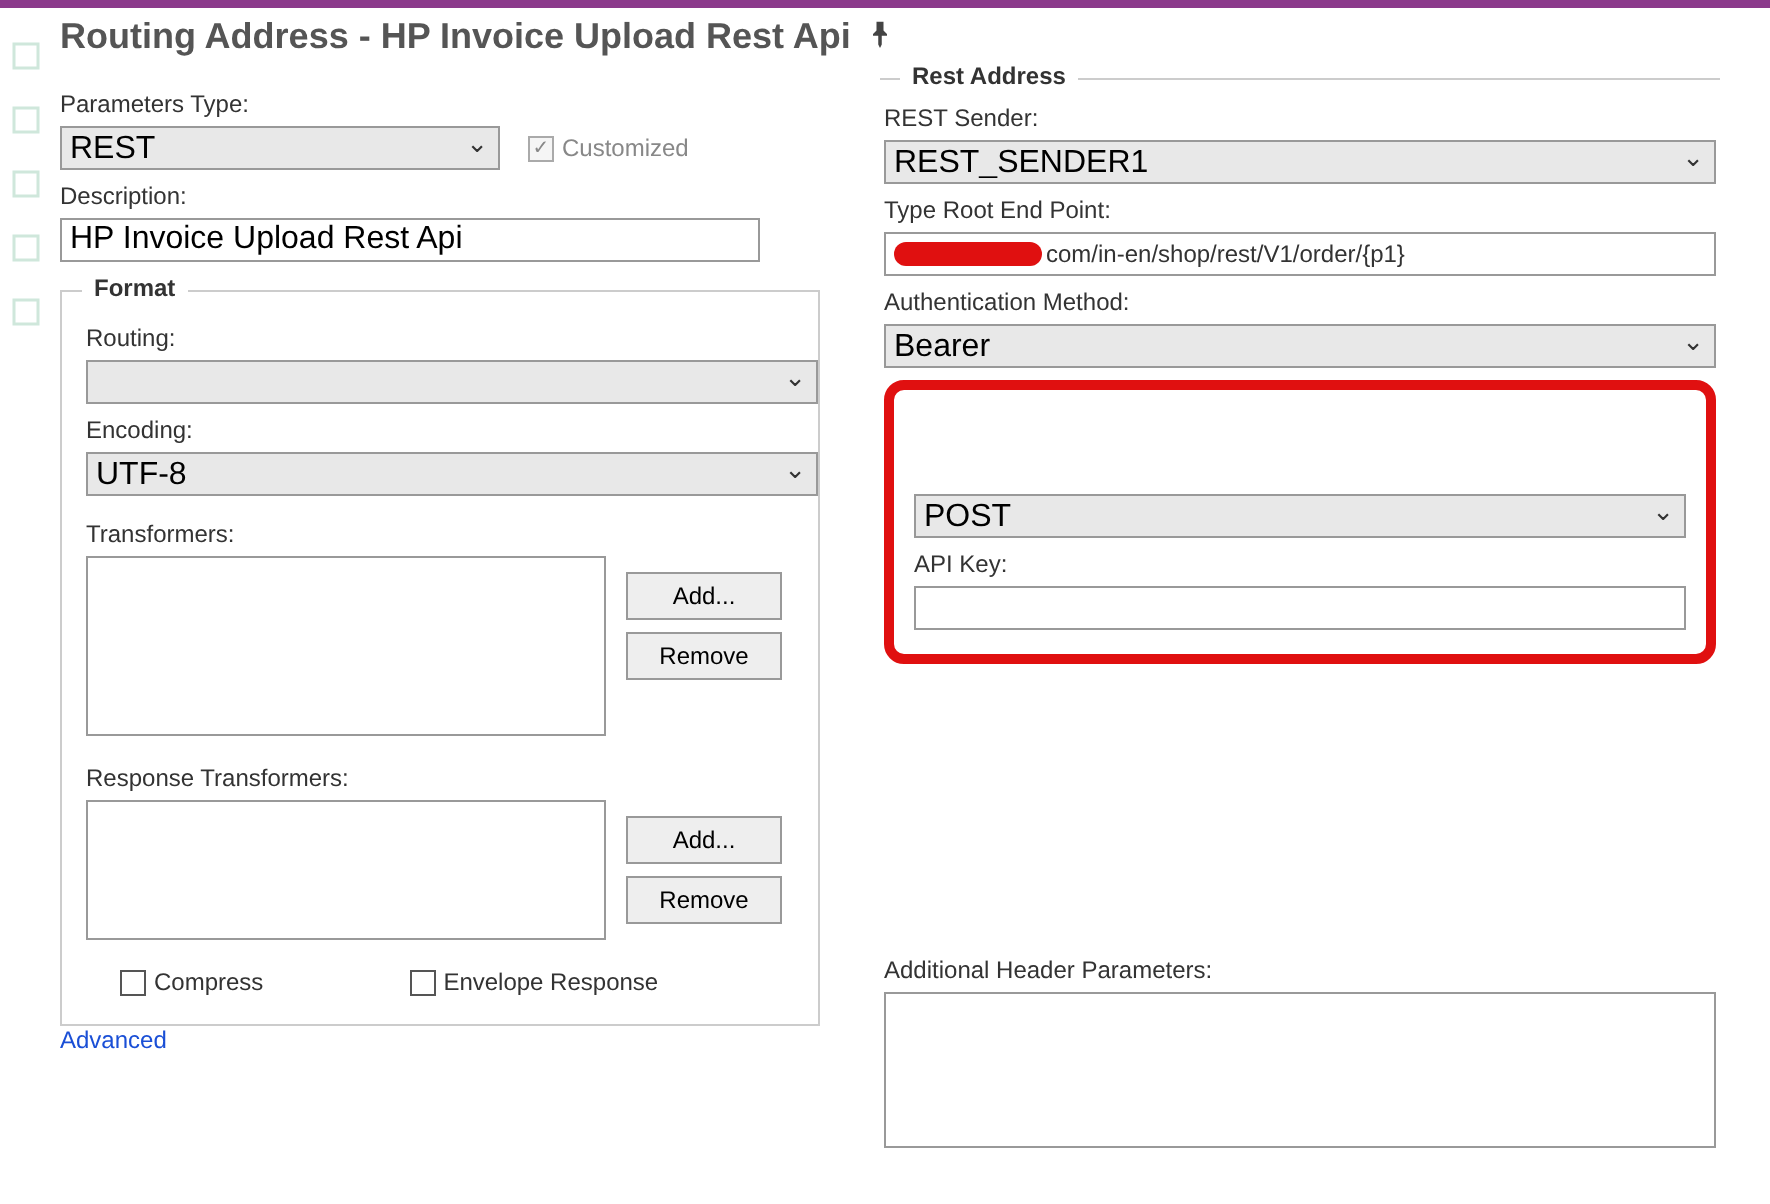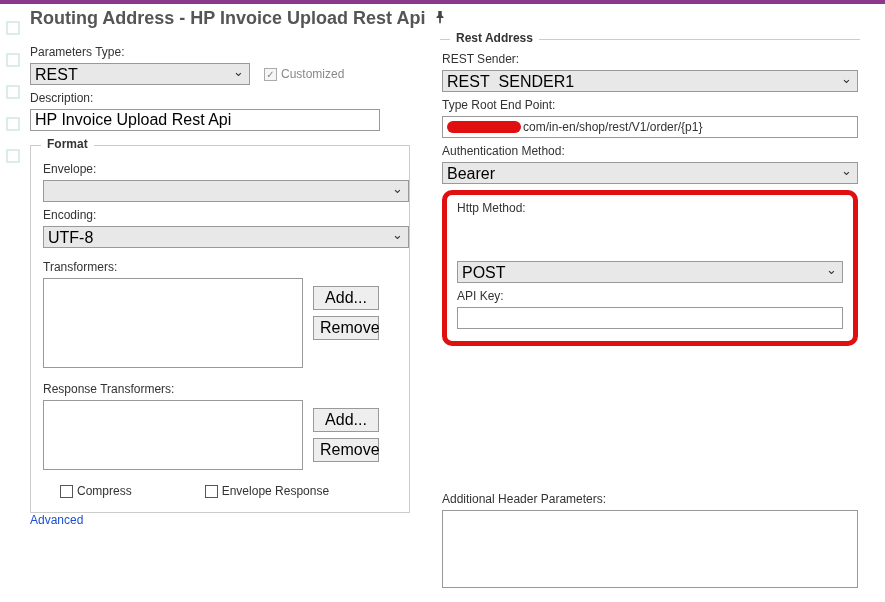--- a/index.html
+++ b/index.html
@@ -119,25 +119,25 @@
     gap: 10px;
     margin-top: 4px;
   }
   .btn-stack {
     display: flex;
     flex-direction: column;
     gap: 6px;
     margin-top: 8px;
   }
   .btn {
-    width: 66px;
+    width: 78px;
     height: 24px;
     border: 1px solid #999;
     background: #eee;
-    font-size: 16px;
+    font-size: 12px;
     cursor: pointer;
   }
   .check-row {
     display: flex;
     gap: 60px;
     margin-top: 14px;
     padding-left: 4px;
   }
   .plain-check {
     display: inline-flex;
@@ -253,21 +253,21 @@
           <span>Customized</span>
         </span>
       </div>
 
       <span class="label">Description:</span>
       <input class="text-input desc-input" value="HP Invoice Upload Rest Api" style="">
 
       <div class="fieldset">
         <div class="fieldset-legend">Format</div>
 
-        <span class="label">Envelope:</span>
+        <span class="label">Routing:</span>
         <span class="select-wrap" style="display:block;width:100%;">
           <select class="select full-input">
             <option></option>
           </select>
         </span>
 
         <span class="label">Encoding:</span>
         <span class="select-wrap" style="display:block;width:100%;">
           <select class="select full-input">
             <option>UTF-8</option>
@@ -325,21 +325,20 @@
         </div>
 
         <span class="label">Authentication Method:</span>
         <span class="select-wrap" style="display:block;">
           <select class="select full-input">
             <option>Bearer</option>
           </select>
         </span>
 
         <div class="red-box">
-          <span class="label" style="margin-top:0;">Http Method:</span>
           <span class="select-wrap" style="display:block;margin-top:46px;">
             <select class="select full-input">
               <option>POST</option>
             </select>
           </span>
 
           <span class="label">API Key:</span>
           <input class="text-input full-input" value="" style="">
         </div>
 

